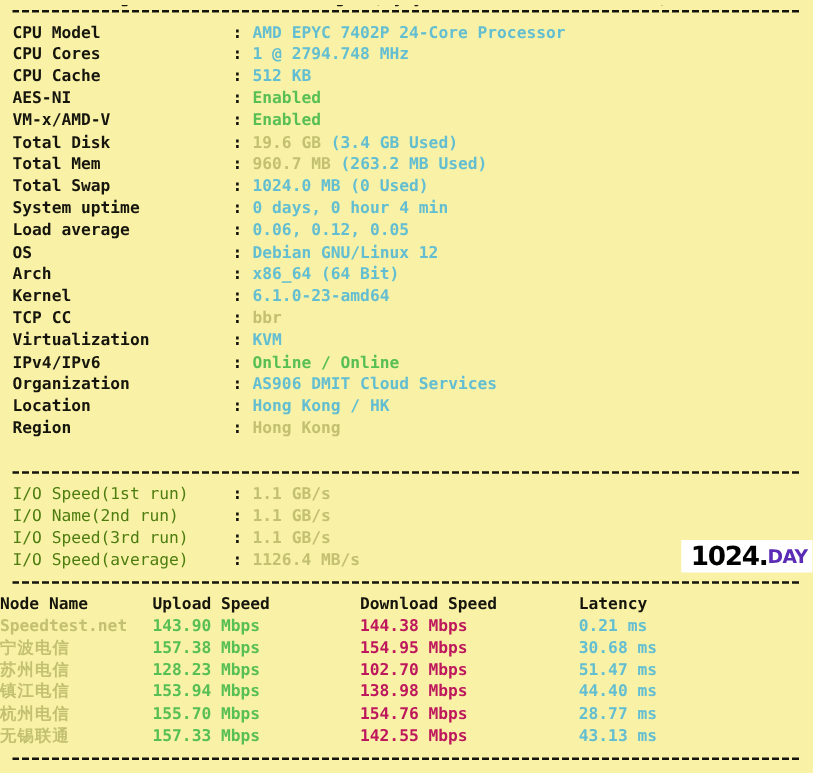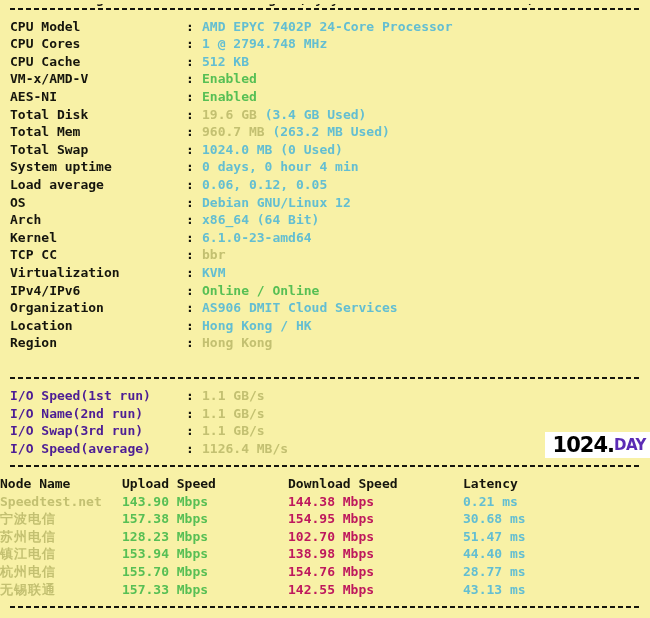--- a/index.html
+++ b/index.html
@@ -41,22 +41,22 @@
   .label {
     display: inline-block;
     width: 176px;
     color: #15150d;
     font-weight: 700;
     letter-spacing: 0px;
   }
   .label-io {
     display: inline-block;
     width: 176px;
-    color: #4c1d95;
-    font-weight: 700;
+    color: #4d7c0f;
+    font-weight: 400;
   }
   .colon {
     display: inline-block;
     width: 16px;
     color: #15150d;
     font-weight: 700;
   }
   .val { font-weight: 700; }
 
   .c-cyan   { color: #63bed2; }
@@ -149,22 +149,22 @@
 
   <div id="clip-line">...........g............  .......g...,.y.y........................,</div>
   <div id="clip-mask"></div>
 
   <div class="sep"></div>
 
   <div id="system-info-block">
       <div class="row"><span class="label">CPU Model</span><span class="colon">:</span><span class="val c-cyan">AMD EPYC 7402P 24-Core Processor</span></div>
       <div class="row"><span class="label">CPU Cores</span><span class="colon">:</span><span class="val c-cyan">1 @ 2794.748 MHz</span></div>
       <div class="row"><span class="label">CPU Cache</span><span class="colon">:</span><span class="val c-cyan">512 KB</span></div>
+      <div class="row"><span class="label">AES-NI</span><span class="colon">:</span><span class="val c-green">Enabled</span></div>
       <div class="row"><span class="label">VM-x/AMD-V</span><span class="colon">:</span><span class="val c-green">Enabled</span></div>
-      <div class="row"><span class="label">AES-NI</span><span class="colon">:</span><span class="val c-green">Enabled</span></div>
       <div class="row"><span class="label">Total Disk</span><span class="colon">:</span><span><span class="val c-olive">19.6 GB </span><span class="val c-cyan">(3.4 GB Used)</span></span></div>
       <div class="row"><span class="label">Total Mem</span><span class="colon">:</span><span><span class="val c-olive">960.7 MB </span><span class="val c-cyan">(263.2 MB Used)</span></span></div>
       <div class="row"><span class="label">Total Swap</span><span class="colon">:</span><span class="val c-cyan">1024.0 MB (0 Used)</span></div>
       <div class="row"><span class="label">System uptime</span><span class="colon">:</span><span class="val c-cyan">0 days, 0 hour 4 min</span></div>
       <div class="row"><span class="label">Load average</span><span class="colon">:</span><span class="val c-cyan">0.06, 0.12, 0.05</span></div>
       <div class="row"><span class="label">OS</span><span class="colon">:</span><span class="val c-cyan">Debian GNU/Linux 12</span></div>
       <div class="row"><span class="label">Arch</span><span class="colon">:</span><span class="val c-cyan">x86_64 (64 Bit)</span></div>
       <div class="row"><span class="label">Kernel</span><span class="colon">:</span><span class="val c-cyan">6.1.0-23-amd64</span></div>
       <div class="row"><span class="label">TCP CC</span><span class="colon">:</span><span class="val c-olive">bbr</span></div>
       <div class="row"><span class="label">Virtualization</span><span class="colon">:</span><span class="val c-cyan">KVM</span></div>
@@ -173,21 +173,21 @@
       <div class="row"><span class="label">Location</span><span class="colon">:</span><span class="val c-cyan">Hong Kong / HK</span></div>
       <div class="row"><span class="label">Region</span><span class="colon">:</span><span class="val c-olive">Hong Kong</span></div>
     </div>
 
   <div class="spacer"></div>
   <div class="sep"></div>
 
   <div id="io-block">
       <div class="row"><span class="label-io">I/O Speed(1st run)</span><span class="colon">:</span><span class="val c-olive">1.1 GB/s</span></div>
       <div class="row"><span class="label-io">I/O Name(2nd run)</span><span class="colon">:</span><span class="val c-olive">1.1 GB/s</span></div>
-      <div class="row"><span class="label-io">I/O Swap(3rd run)</span><span class="colon">:</span><span class="val c-olive">1.1 GB/s</span></div>
+      <div class="row"><span class="label-io">I/O Speed(3rd run)</span><span class="colon">:</span><span class="val c-olive">1.1 GB/s</span></div>
       <div class="row"><span class="label-io">I/O Speed(average)</span><span class="colon">:</span><span class="val c-olive">1126.4 MB/s</span></div>
     </div>
 
   <div class="sep"></div>
 
   <div id="speedtest-block">
       <div class="st-row st-head"><span class="col-node">Node Name</span><span class="col-up">Upload Speed</span><span class="col-down">Download Speed</span><span class="col-lat">Latency</span></div>
       <div class="st-row"><span class="col-node c-olive">Speedtest.net</span><span class="col-up c-green">143.90 Mbps</span><span class="col-down c-red">144.38 Mbps</span><span class="col-lat c-cyan">0.21 ms</span></div>
       <div class="st-row cjk"><span class="col-node c-olive">宁波电信</span><span class="col-up c-green">157.38 Mbps</span><span class="col-down c-red">154.95 Mbps</span><span class="col-lat c-cyan">30.68 ms</span></div>
       <div class="st-row cjk"><span class="col-node c-olive">苏州电信</span><span class="col-up c-green">128.23 Mbps</span><span class="col-down c-red">102.70 Mbps</span><span class="col-lat c-cyan">51.47 ms</span></div>

